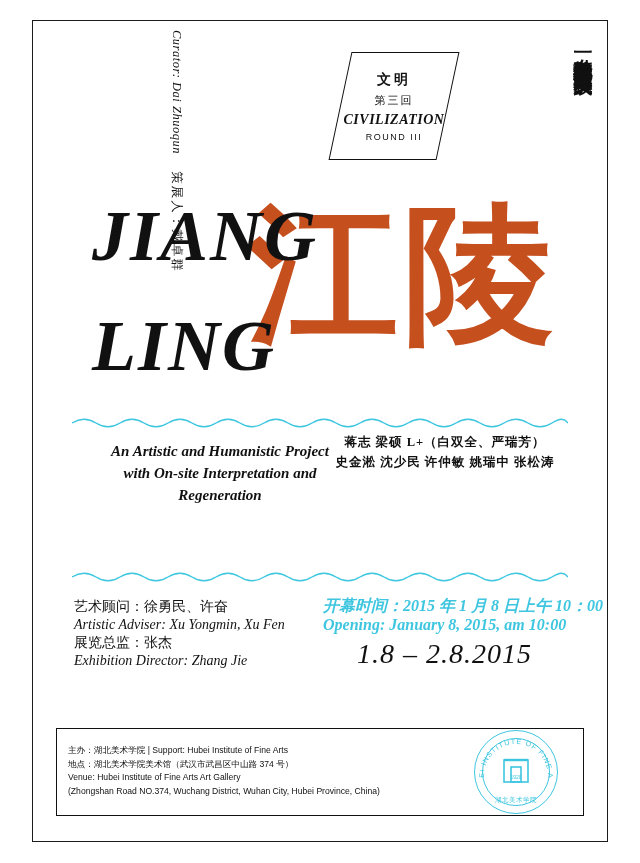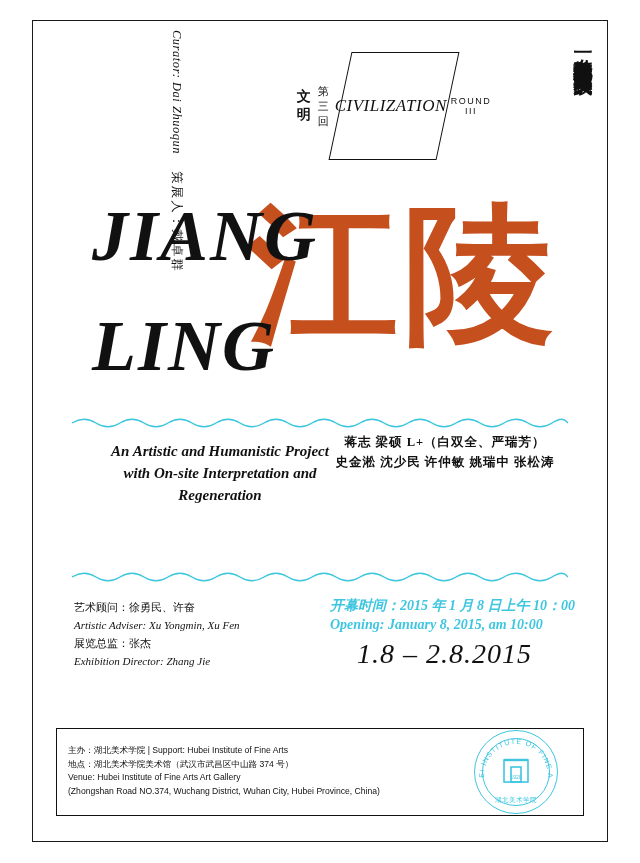--- a/index.html
+++ b/index.html
@@ -58,42 +58,42 @@
     transform: skewX(-12deg);
     box-sizing: border-box;
   }
   .diamond-inner {
     position: absolute;
     left: 340px;
     top: 52px;
     width: 108px;
     height: 108px;
     display: flex;
-    flex-direction: row;
+    flex-direction: column;
     align-items: center;
     justify-content: center;
     gap: 4px;
     text-align: center;
   }
   .diamond-inner .d-cn {
     font-family: "Liberation Serif", serif;
     font-weight: bold;
     font-size: 14px;
     letter-spacing: 3px;
   }
   .diamond-inner .d-cn2 {
     font-family: "Liberation Serif", serif;
     font-size: 11px;
     letter-spacing: 2px;
   }
   .diamond-inner .d-en {
     font-family: "Liberation Serif", serif;
     font-style: italic;
-    font-weight: normal;
-    font-size: 17px;
+    font-weight: bold;
+    font-size: 14px;
     letter-spacing: 0.5px;
   }
   .diamond-inner .d-en2 {
     font-family: "Liberation Sans", sans-serif;
     font-size: 9px;
     letter-spacing: 1.5px;
   }
 
   .vert-tagline {
     position: absolute;
@@ -194,34 +194,34 @@
     line-height: 19px;
     color: #111;
   }
 
   
   .adviser {
     position: absolute;
     left: 74px;
     top: 598px;
     font-family: "Liberation Serif", serif;
-    font-size: 11px;
+    font-size: 14px;
     line-height: 18px;
     color: #111;
   }
   .adviser .it { font-style: italic; }
 
   .opening {
     position: absolute;
-    left: 330px;
+    left: 323px;
     top: 596px;
     font-family: "Liberation Serif", serif;
     font-style: italic;
     font-weight: bold;
-    font-size: 14px;
+    font-size: 16px;
     line-height: 19px;
     color: #3ec6e0;
   }
   .dates {
     position: absolute;
     left: 344px;
     top: 638px;
     font-family: "Liberation Serif", serif;
     font-style: italic;
     font-size: 28px;

